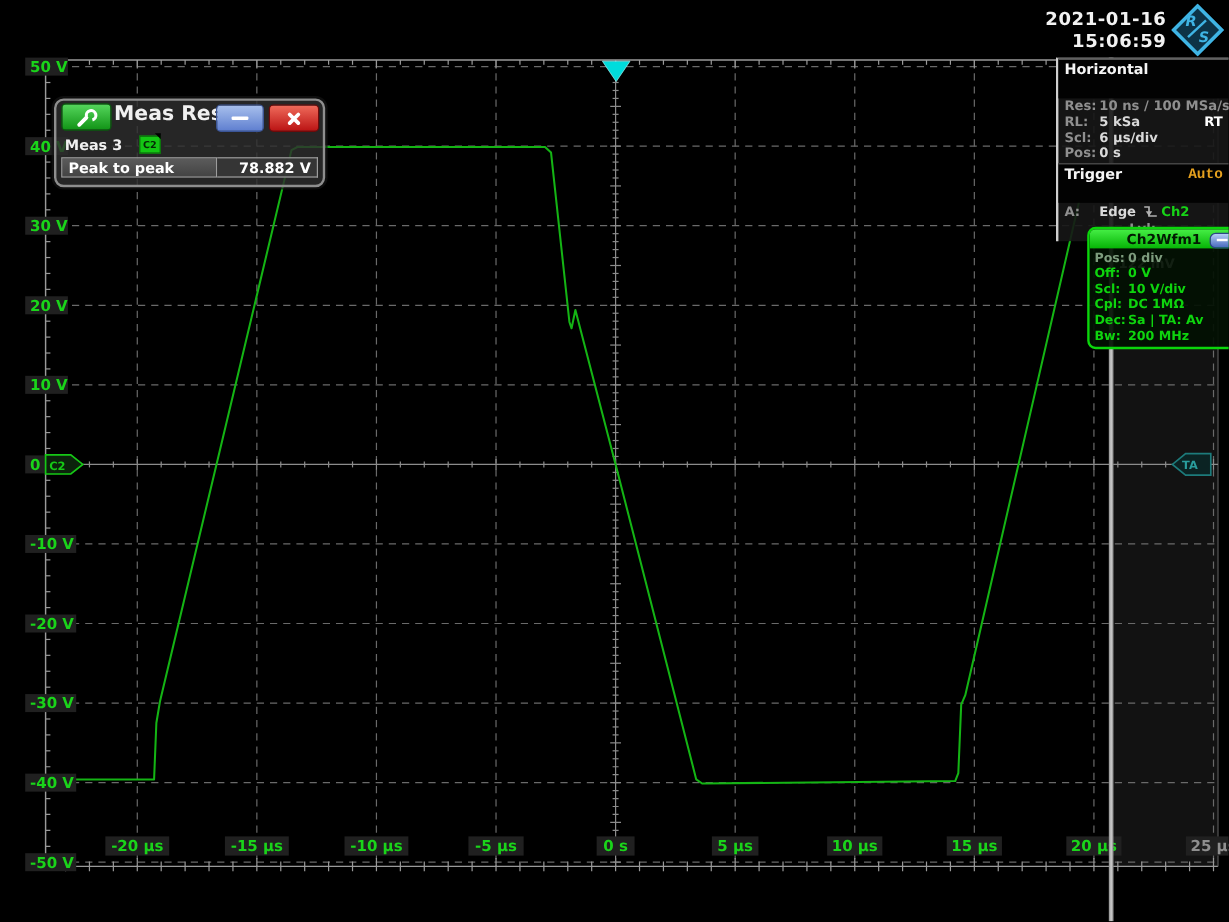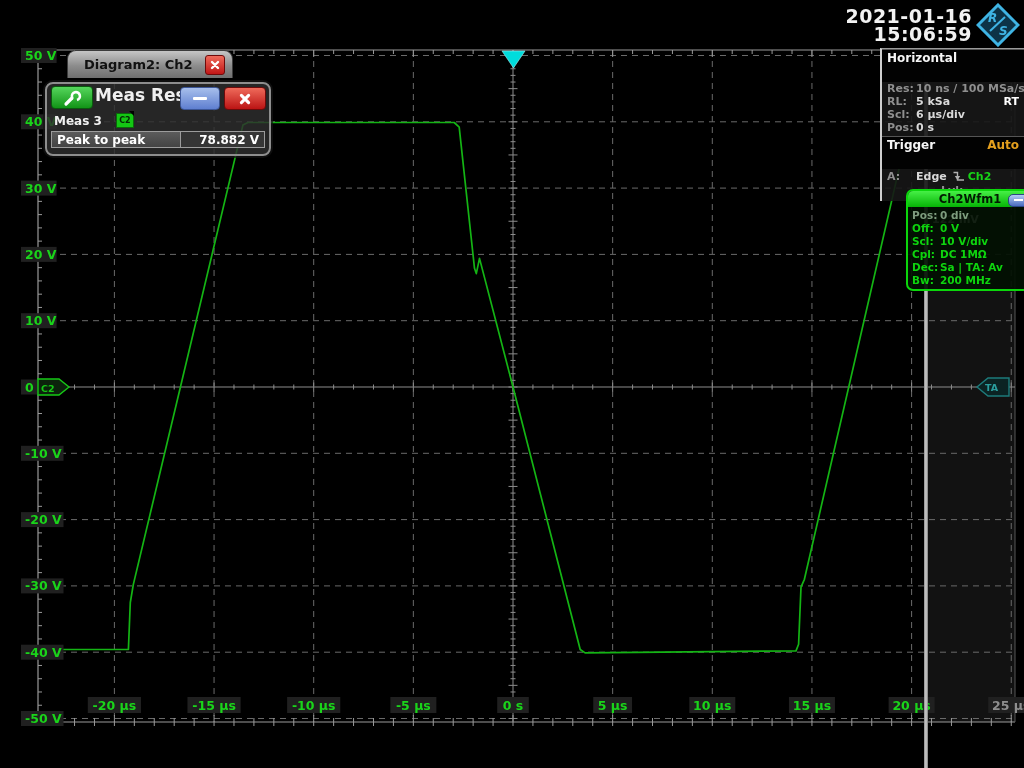--- a/index.html
+++ b/index.html
@@ -2,21 +2,21 @@
 <html><head>
 <meta charset="utf-8">
 <style>
   html,body{margin:0;padding:0;background:#000;}
   .screen{position:relative;width:1024px;height:768px;background:#000;overflow:hidden;
           font-family:"DejaVu Sans","Liberation Sans",sans-serif;}
   svg text{font-family:"DejaVu Sans","Liberation Sans",sans-serif;}
 
   
   .clock{position:absolute;top:7px;right:52px;text-align:right;color:#f2f2f2;
-         font-size:19px;font-weight:bold;line-height:18px;letter-spacing:.5px;}
+         font-size:15px;font-weight:bold;line-height:18px;letter-spacing:.5px;}
   .rs-logo{position:absolute;top:3px;right:4px;width:44px;height:44px;}
 
   
   .diagram-tab{position:absolute;left:67px;top:50px;height:27px;display:flex;align-items:center;
       padding:0 7px 0 16px;border-radius:9px 9px 0 0;
       background:linear-gradient(#c6c6c6,#8c8c8c 55%,#6f6f6f);
       border:1px solid #3c3c3c;border-bottom:none;z-index:5;}
   .diagram-tab .tab-label{font-size:13px;font-weight:bold;color:#111;}
   .btn-close-sm{width:18px;height:18px;margin-left:12px;border-radius:3px;
       background:linear-gradient(#ef6a5a,#c01616);border:1px solid #6e0a0a;
@@ -54,21 +54,21 @@
   
   .info-panel{position:absolute;left:880px;top:48px;width:142px;z-index:7;
       background:rgba(22,22,22,.9);border-left:2px solid #cfcfcf;border-top:1px solid #9a9a9a;
       font-size:11px;font-weight:bold;color:#d9d9d9;}
   .ip-header{display:flex;justify-content:space-between;align-items:center;background:#020202;
       padding:1px 5px 17px 5px;font-size:12px;color:#f5f5f5;border-top:1px solid #555;}
   .ip-row{display:flex;align-items:center;padding:0 0 0 5px;height:13px;white-space:nowrap;}
   .ip-label{color:#8f8f8f;width:29px;flex:0 0 29px;}
   .ip-dim{color:#8f8f8f;}
   .ip-right{margin-left:auto;margin-right:5px;color:#fff;}
-  .ip-auto{margin-left:auto;color:#e5a01e;}
+  .ip-auto{margin-left:auto;color:#e5a01e;font-family:Liberation Mono, monospace;}
   .ip-ch{color:#17d417;margin-left:3px;}
   .edge-icon{margin-left:5px;}
 
   
   .wfm-box{position:absolute;left:906px;top:189px;width:124px;z-index:7;
       background:rgba(2,16,2,.92);border:2px solid #0bd60b;border-radius:7px;overflow:hidden;}
   .wfm-title{position:relative;height:16px;background:linear-gradient(#46ef46,#06b406);
       display:flex;align-items:center;justify-content:center;
       font-size:11.5px;font-weight:bold;color:#021a02;}
   .wfm-min{position:absolute;right:3px;top:2.5px;width:19px;height:11px;border-radius:5px;
@@ -534,28 +534,20 @@
     <div>15:06:59</div>
   </div>
 
   <svg class="rs-logo" viewBox="0 0 44 44">
     <polygon points="22,2 42,22 22,42 2,22" fill="#0d3347" stroke="#3fb4e4" stroke-width="3"></polygon>
     <text x="12" y="19" font-size="12" font-weight="bold" font-style="italic" fill="#3fb4e4">R</text>
     <text x="23" y="32" font-size="12" font-weight="bold" font-style="italic" fill="#3fb4e4">S</text>
     <line x1="14" y1="28" x2="29" y2="14" stroke="#3fb4e4" stroke-width="2"></line>
   </svg>
 
-  <div class="diagram-tab">
-    <span class="tab-label">Diagram2: Ch2</span>
-    <div class="btn-close-sm">
-      <svg width="10" height="10" viewBox="0 0 10 10">
-        <path d="M2 2 L8 8 M8 2 L2 8" stroke="#fff" stroke-width="2.4" stroke-linecap="round"></path>
-      </svg>
-    </div>
-  </div>
 
   <div class="meas-dialog">
     <div class="meas-titlebar">
       <div class="btn-wrench">
         <svg width="20" height="18" viewBox="0 0 20 18">
           <path d="M4 15 L10 9" stroke="#fff" stroke-width="3.2" stroke-linecap="round"></path>
           <path d="M10 8 a4 4 0 1 1 5 3" stroke="#fff" stroke-width="2.6" fill="none"></path>
         </svg>
       </div>
       <span class="meas-title">Meas Res</span>

